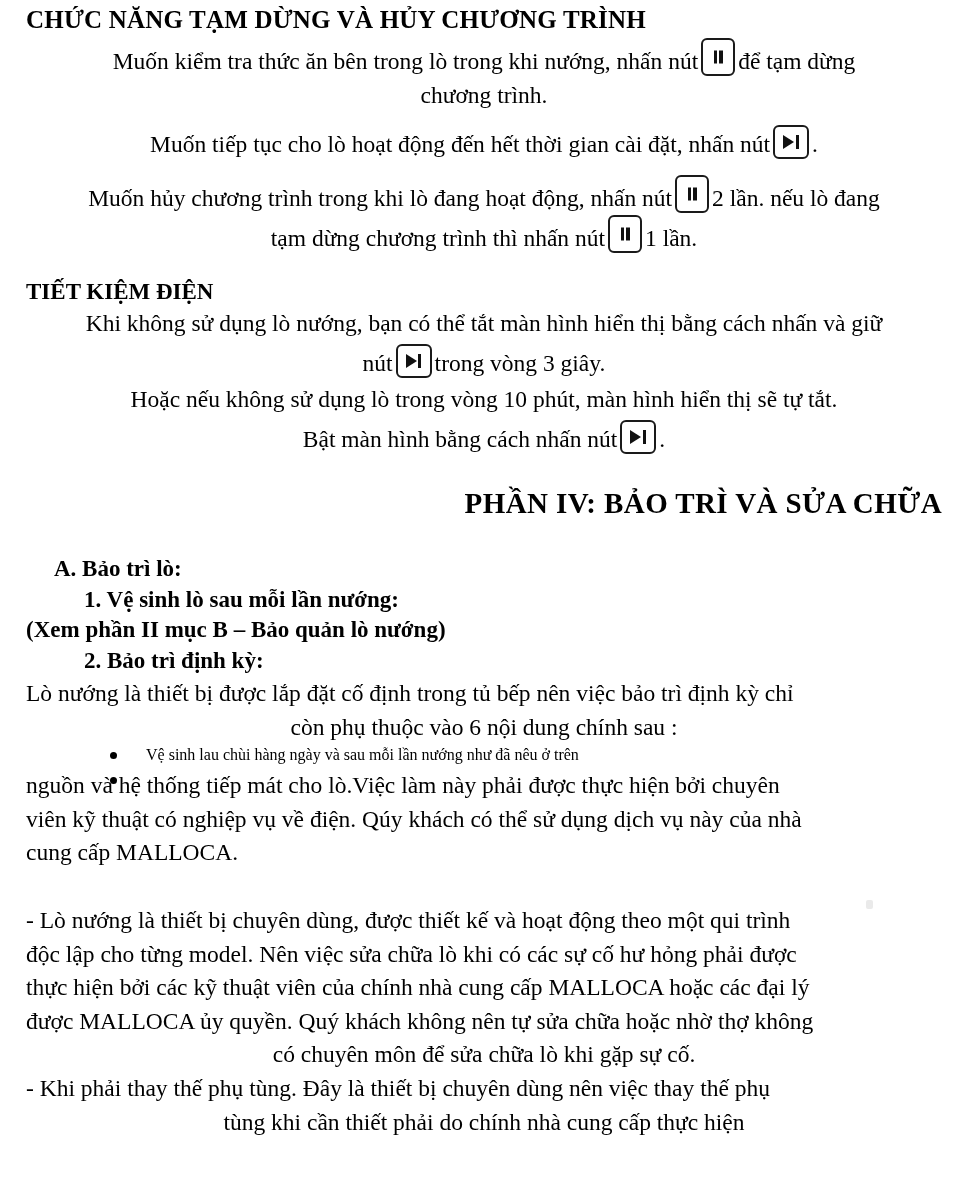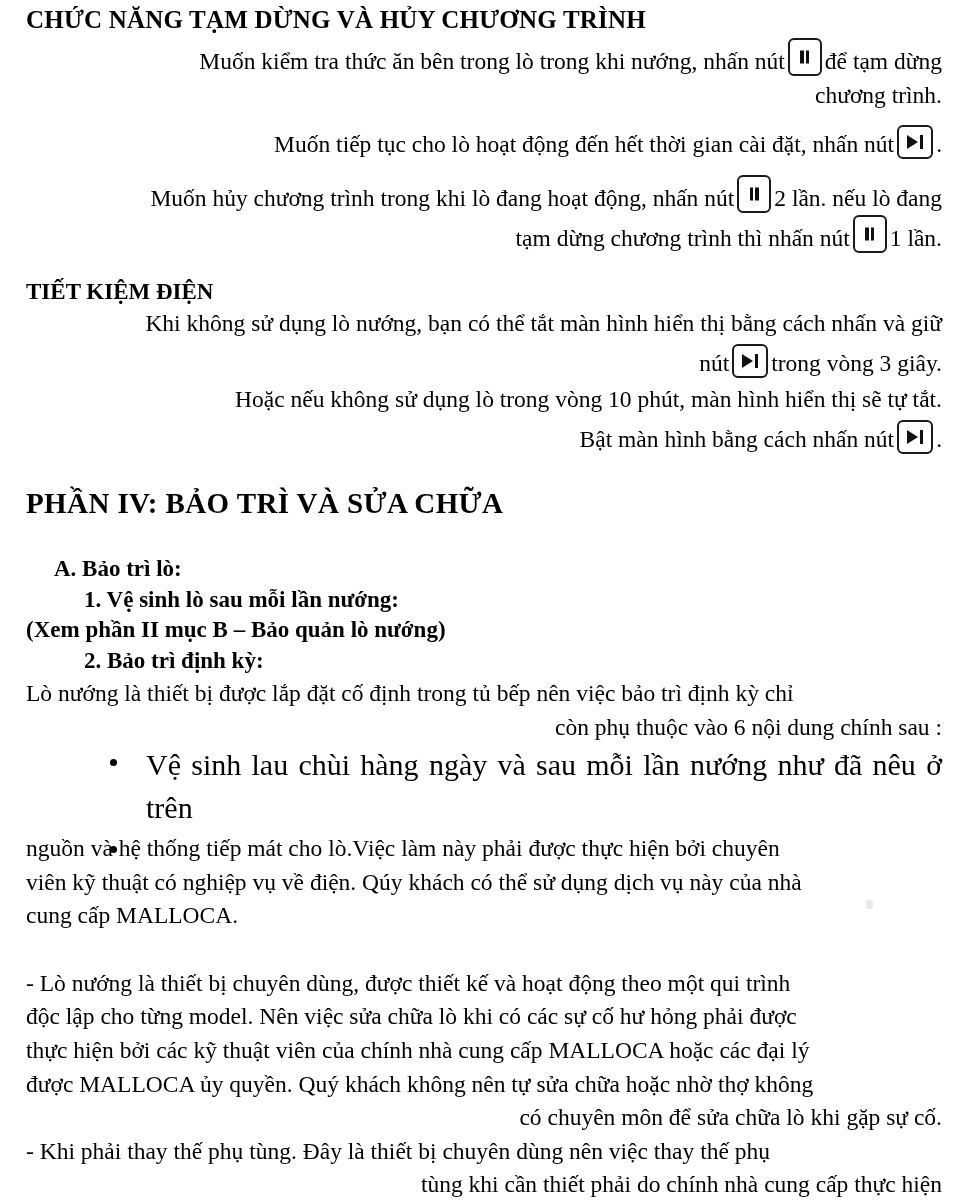--- a/index.html
+++ b/index.html
@@ -41,32 +41,32 @@
   h2.sub-head {
     font-size: 23px;
     font-weight: bold;
     margin: 0 0 2px 0;
     line-height: 1.15;
   }
 
   h2.part-title {
     font-size: 29px;
     font-weight: bold;
-    text-align: left;
+    text-align: right;
     margin: 30px 0 34px 0;
     letter-spacing: 0.4px;
     line-height: 1.15;
   }
 
   
   p.body {
     font-size: 23.5px;
     line-height: 1.43;
     margin: 0 0 3px 0;
-    text-align: right;
+    text-align: center;
   }
 
   p.just {
     text-align: justify;
     text-justify: inter-word;
   }
 
   p.tight { margin-bottom: 0; }
 
   .gap-s { height: 10px; }
@@ -83,21 +83,21 @@
   .ind-1 { padding-left: 58px; }
   .ind-0 { padding-left: 28px; }
 
   
   ul.bullets {
     list-style: none;
     margin: 0;
     padding: 0;
   }
   ul.bullets li {
-    font-size: 30px;
+    font-size: 16px;
     line-height: 1.43;
     position: relative;
     padding-left: 120px;
     text-indent: 0;
     margin: 0 0 2px 0;
     text-align: justify;
     font-family: Liberation Serif, serif;
   }
   ul.bullets li .bullet-dot {
     position: absolute;

